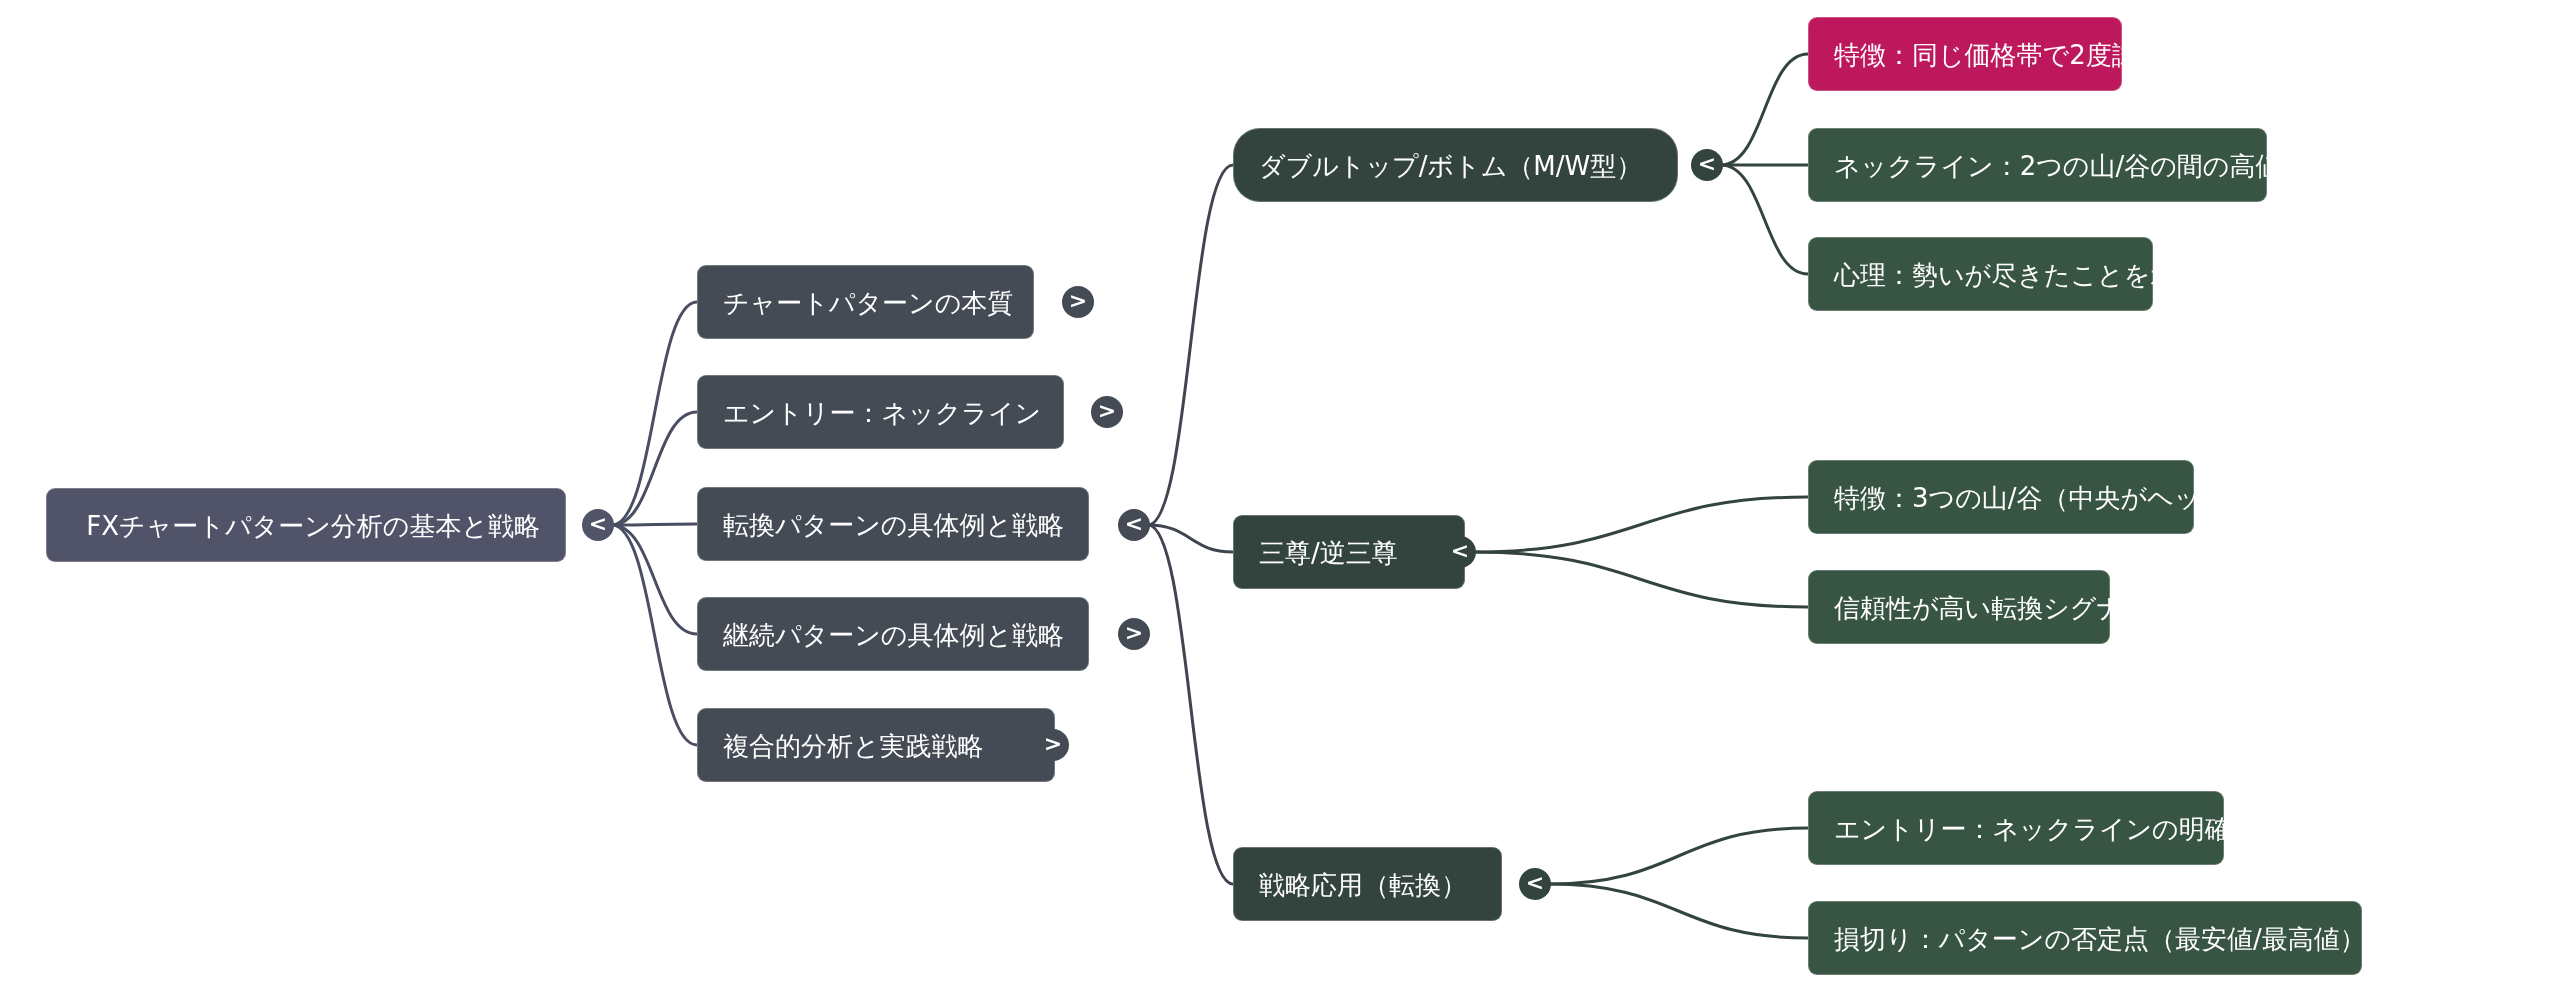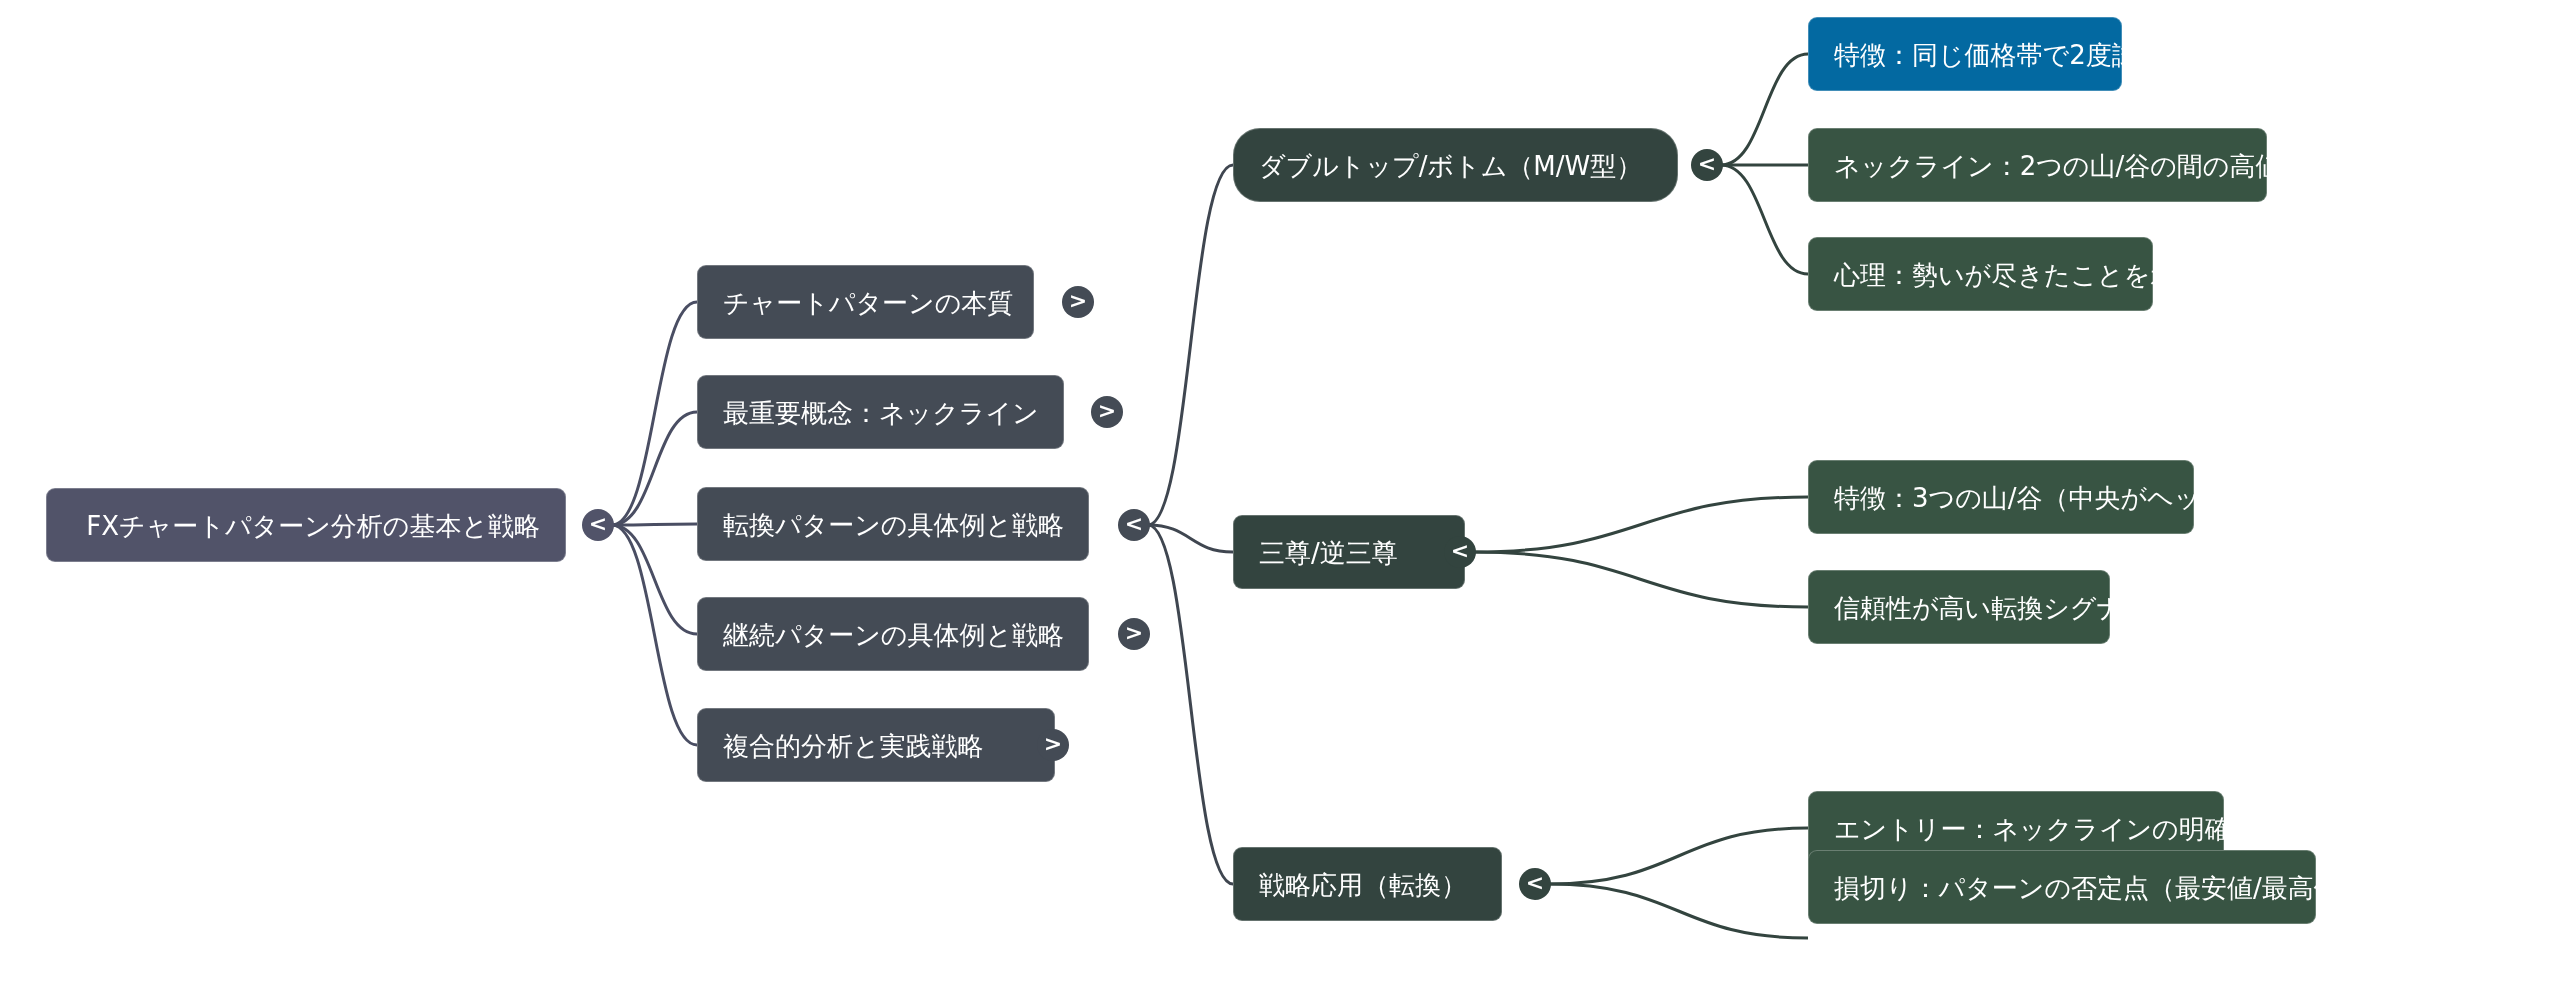--- a/index.html
+++ b/index.html
@@ -39,21 +39,21 @@
   <span>FXチャートパターン分析の基本と戦略</span>
 </div>
 <div class="toggle" id="t-root" style="left:598px; top:525px; background:#515369;">&lt;</div>
 
 <div class="node" id="n-l1-0" style="left:697px; top:265px; width:337px; background:#444B55;">
   <span>チャートパターンの本質</span>
 </div>
 <div class="toggle" style="left:1078px; top:302px; background:#444B55;">&gt;</div>
 
 <div class="node" id="n-l1-1" style="left:697px; top:375px; width:367px; background:#444B55;">
-  <span>最重要概念：ネックライン</span>
+  <span>エントリー：ネックライン</span>
 </div>
 <div class="toggle" style="left:1107px; top:412px; background:#444B55;">&gt;</div>
 
 <div class="node" id="n-l1-2" style="left:697px; top:487px; width:392px; background:#444B55;">
   <span>転換パターンの具体例と戦略</span>
 </div>
 <div class="toggle" id="t-l1-2" style="left:1134px; top:525px; background:#444B55;">&lt;</div>
 
 <div class="node" id="n-l1-3" style="left:697px; top:597px; width:392px; background:#444B55;">
   <span>継続パターンの具体例と戦略</span>
@@ -73,33 +73,33 @@
 <div class="node" id="n-l2-1" style="left:1233px; top:515px; width:232px; background:#33443F;">
   <span>三尊/逆三尊</span>
 </div>
 <div class="toggle" id="t-l2-1" style="left:1460px; top:552px; background:#33443F;">&lt;</div>
 
 <div class="node" id="n-l2-2" style="left:1233px; top:847px; width:269px; background:#33443F;">
   <span>戦略応用（転換）</span>
 </div>
 <div class="toggle" id="t-l2-2" style="left:1535px; top:884px; background:#33443F;">&lt;</div>
 
-<div class="node" style="left:1808px; top:17px; width:314px; background:#0369a1;">
+<div class="node" style="left:1808px; top:17px; width:314px; background:#be185d;">
   <span>特徴：同じ価格帯で2度試す</span>
 </div>
 <div class="node" style="left:1808px; top:128px; width:459px; background:#385443;">
   <span>ネックライン：2つの山/谷の間の高値/安値</span>
 </div>
 <div class="node" style="left:1808px; top:237px; width:345px; background:#385443;">
   <span>心理：勢いが尽きたことを示す</span>
 </div>
 <div class="node" style="left:1808px; top:460px; width:386px; background:#385443;">
   <span>特徴：3つの山/谷（中央がヘッド）</span>
 </div>
 <div class="node" style="left:1808px; top:570px; width:302px; background:#385443;">
   <span>信頼性が高い転換シグナル</span>
 </div>
 <div class="node" style="left:1808px; top:791px; width:416px; background:#385443;">
   <span>エントリー：ネックラインの明確なブレイク後</span>
 </div>
-<div class="node" style="left:1808px; top:850px; width:508px; background:#385443;">
+<div class="node" style="left:1808px; top:901px; width:554px; background:#385443;">
   <span>損切り：パターンの否定点（最安値/最高値）の外側</span>
 </div>
 
 </body></html>

